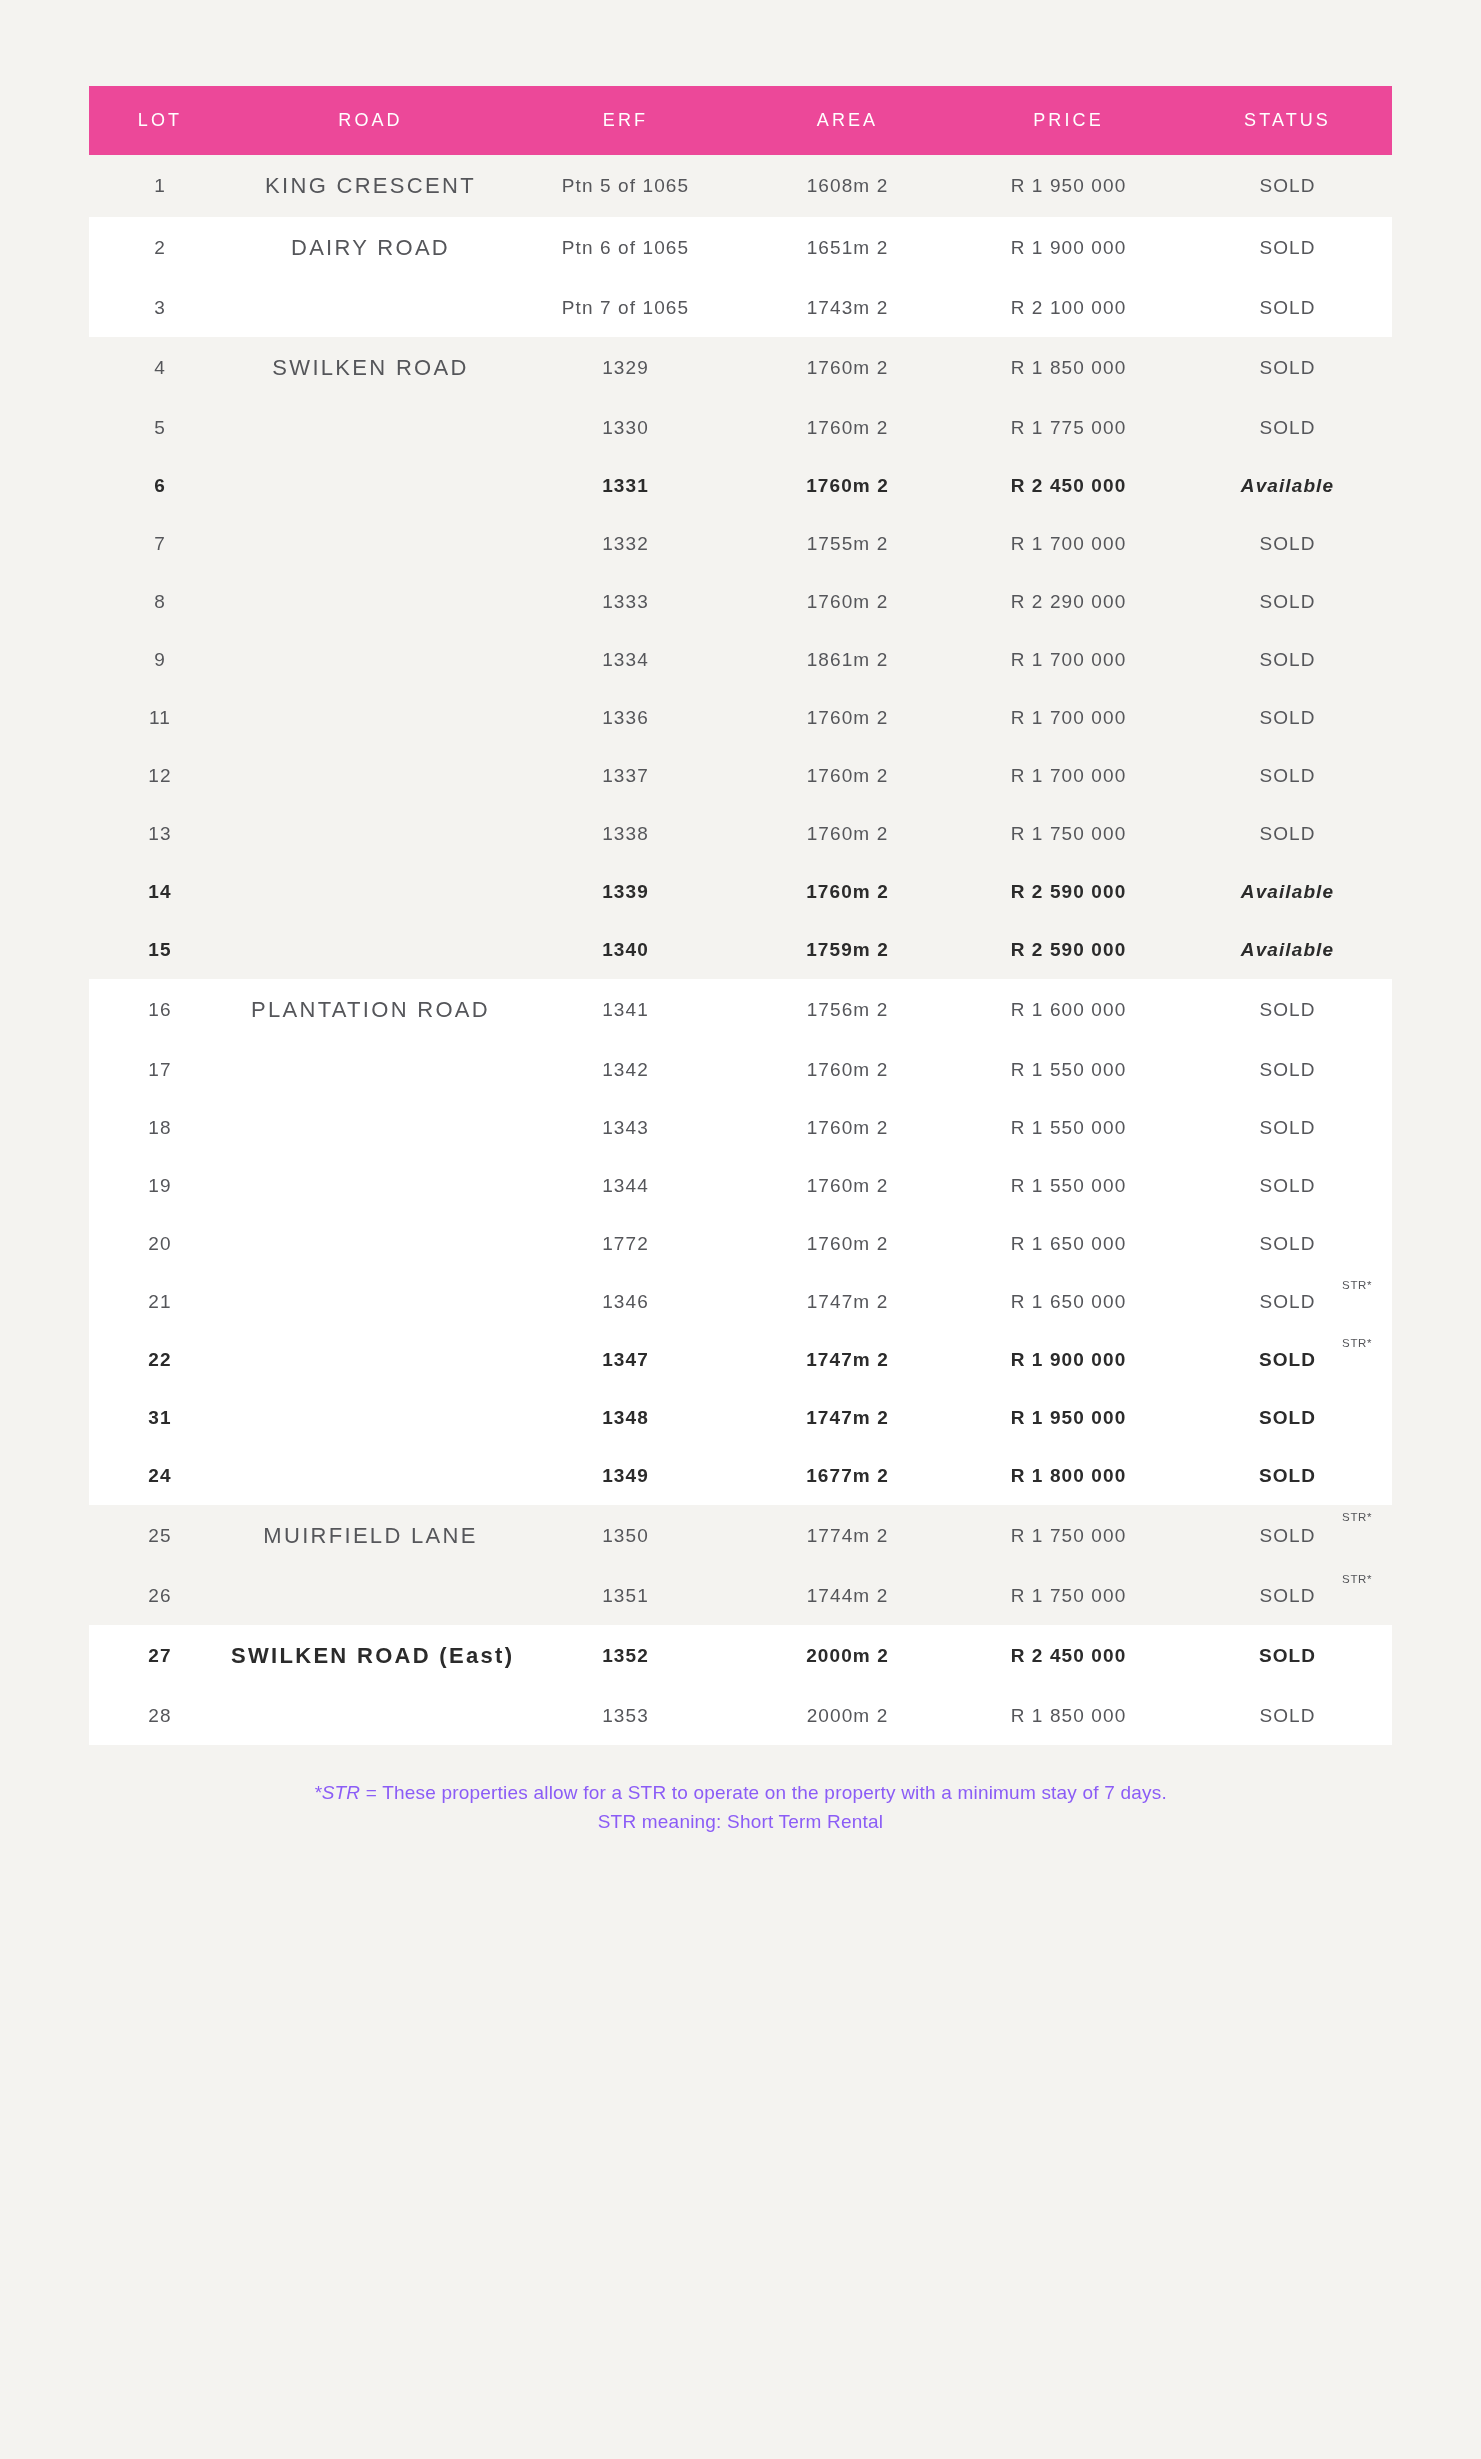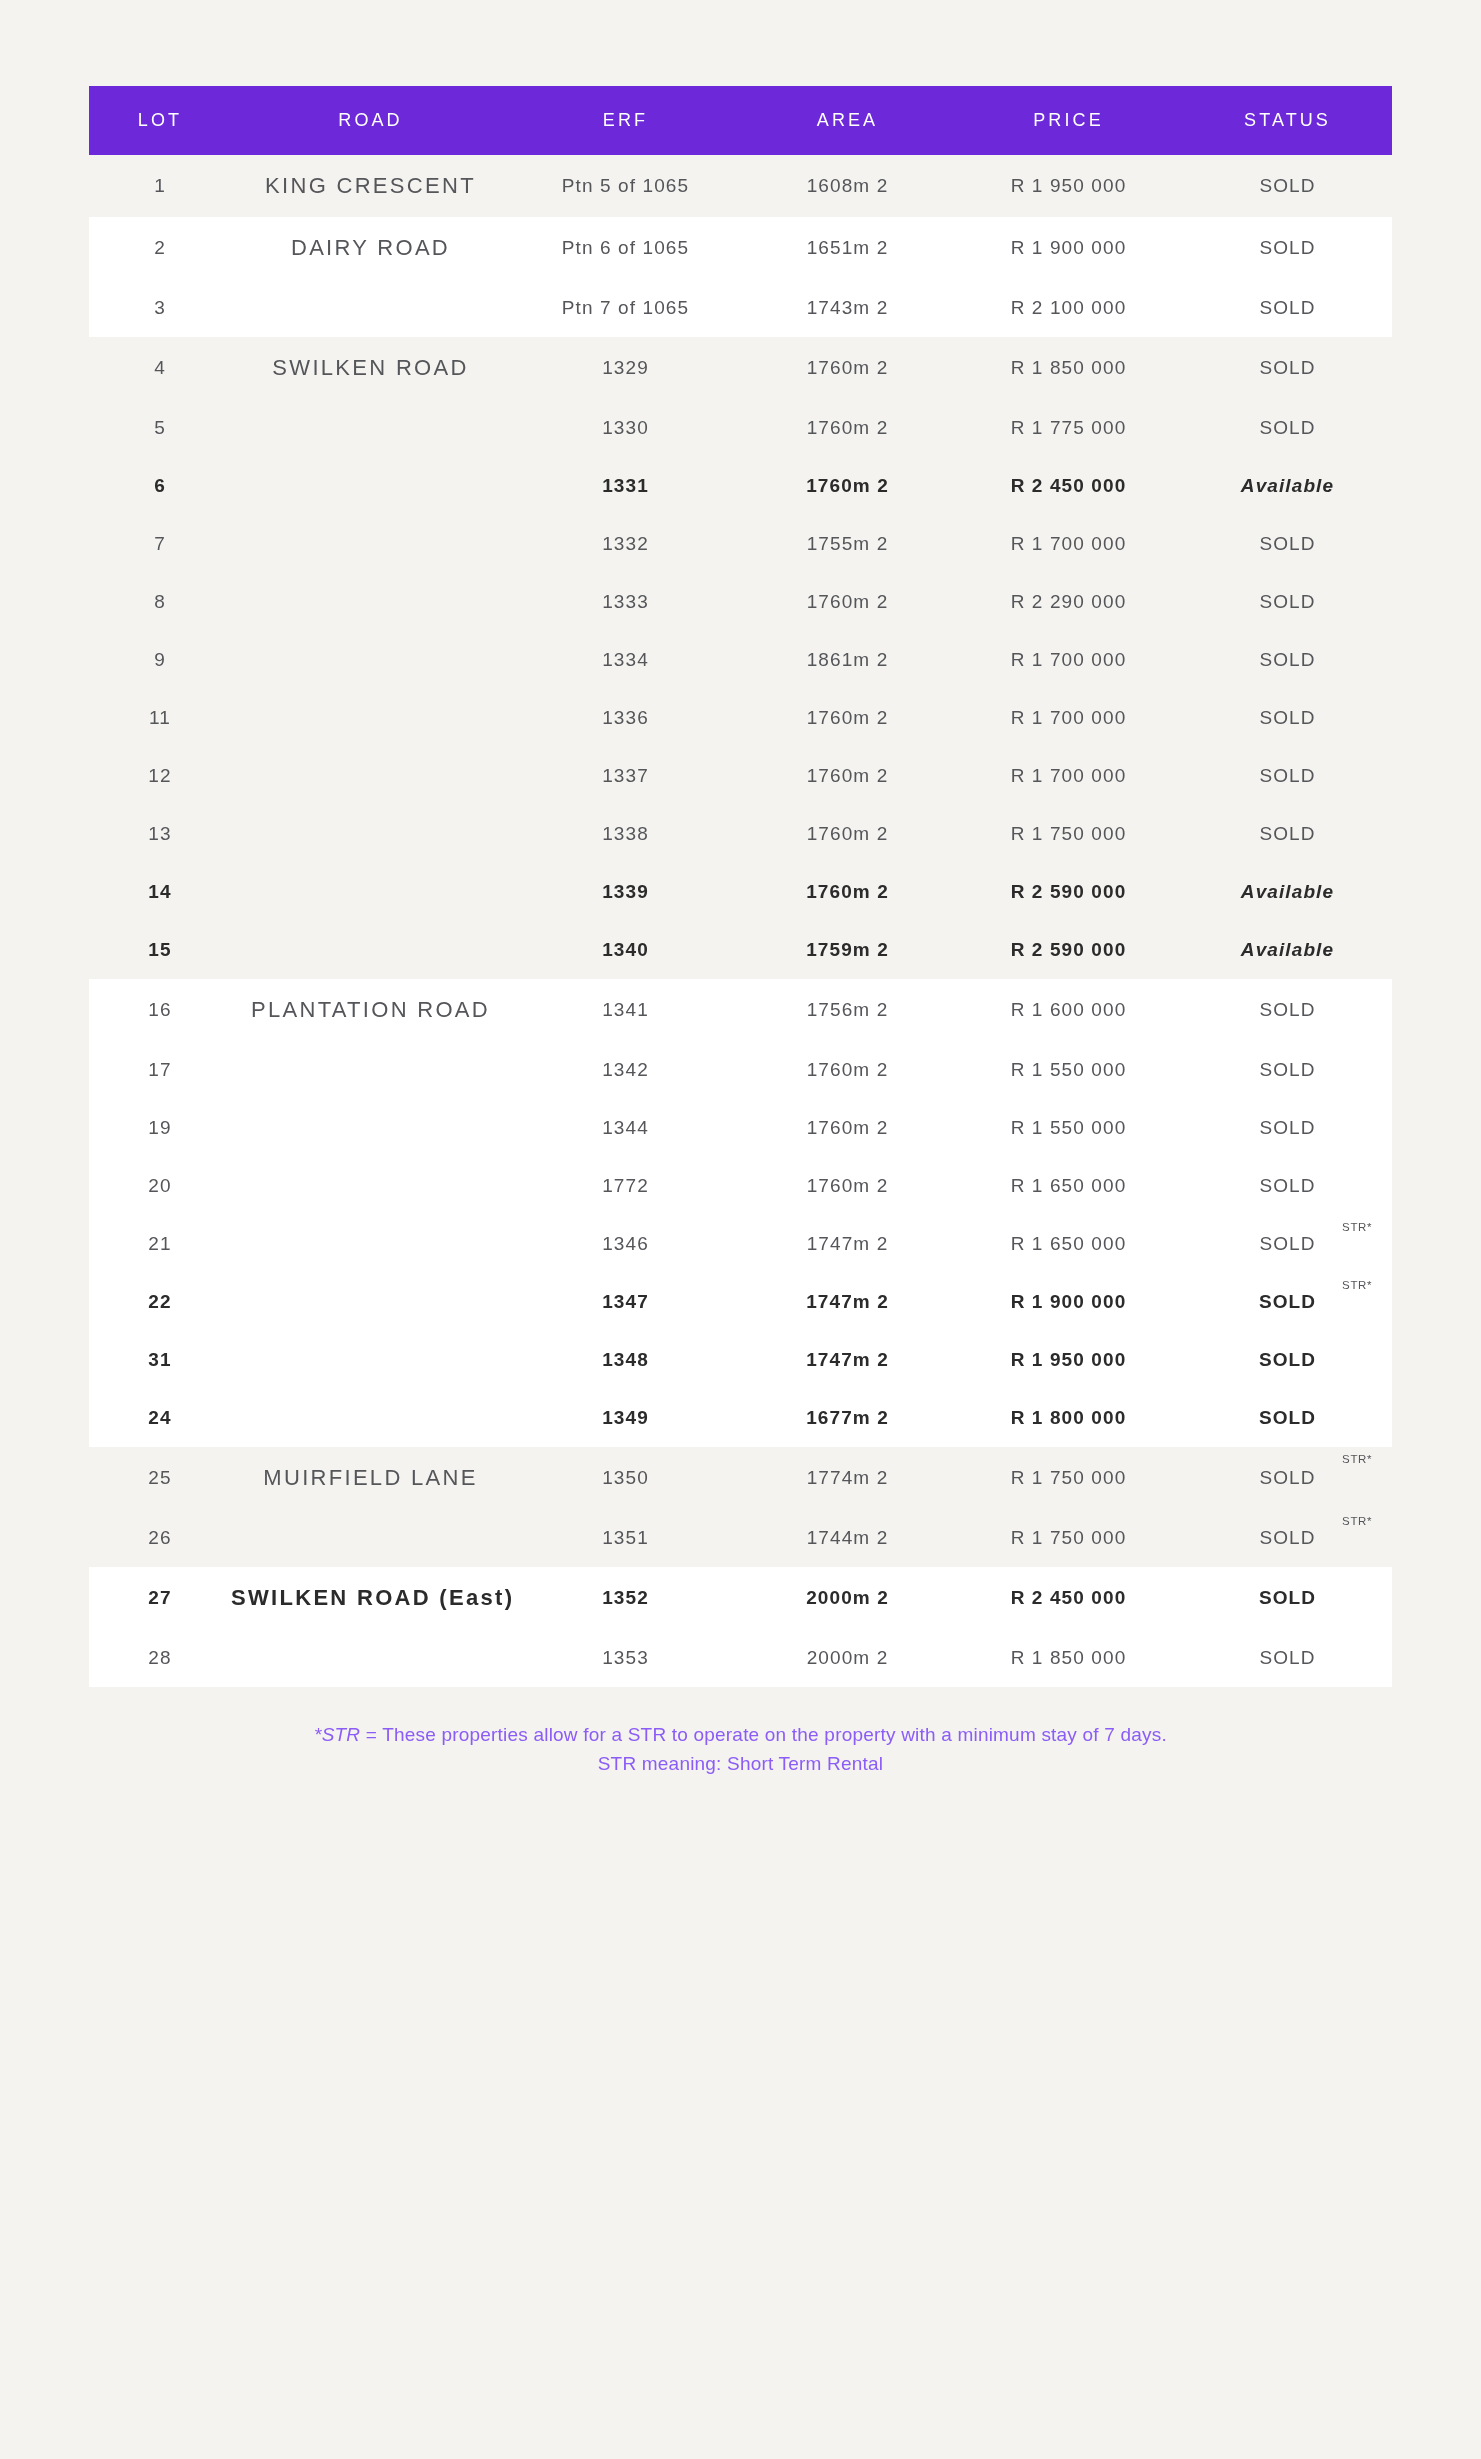--- a/index.html
+++ b/index.html
@@ -27,21 +27,21 @@
     table-layout: fixed;
   }
   table.lot-table col.c-lot    { width: 142px; }
   table.lot-table col.c-road   { width: 279px; }
   table.lot-table col.c-erf    { width: 231px; }
   table.lot-table col.c-area   { width: 213px; }
   table.lot-table col.c-price  { width: 229px; }
   table.lot-table col.c-status { width: 209px; }
 
   thead th {
-    background: #6d28d9;
+    background: #ec4899;
     color: #ffffff;
     font-weight: 400;
     font-size: 18px;
     letter-spacing: 3.1px;
     padding: 24px 0 24px 0;
     text-align: center;
     text-transform: uppercase;
   }
 
   tbody td {
@@ -244,20 +244,28 @@
         </tr>
         <tr class="bg-white">
           <td>17</td>
           <td class="road-cell"></td>
           <td>1342</td>
           <td>1760m 2</td>
           <td>R 1 550 000</td>
           <td class="status-cell">SOLD</td>
         </tr>
         <tr class="bg-white">
+          <td>18</td>
+          <td class="road-cell"></td>
+          <td>1343</td>
+          <td>1760m 2</td>
+          <td>R 1 550 000</td>
+          <td class="status-cell">SOLD</td>
+        </tr>
+        <tr class="bg-white">
           <td>19</td>
           <td class="road-cell"></td>
           <td>1344</td>
           <td>1760m 2</td>
           <td>R 1 550 000</td>
           <td class="status-cell">SOLD</td>
         </tr>
         <tr class="bg-white">
           <td>20</td>
           <td class="road-cell"></td>

